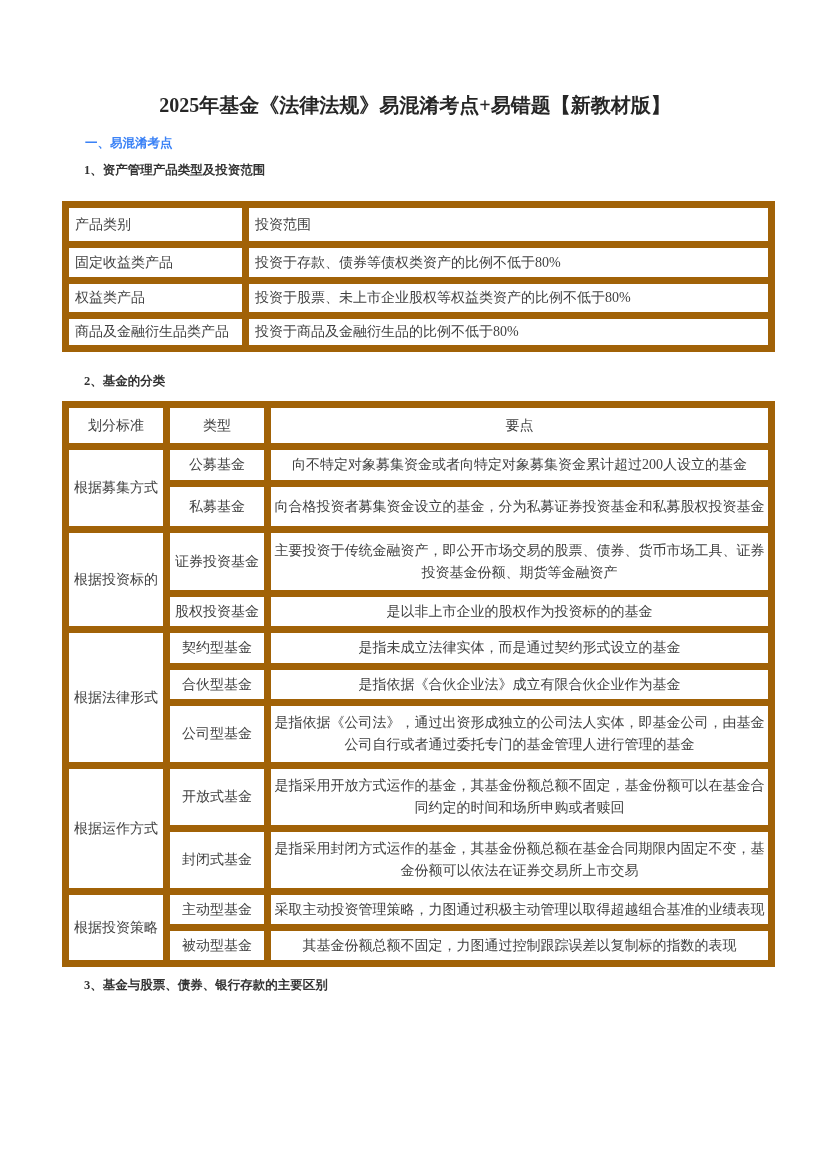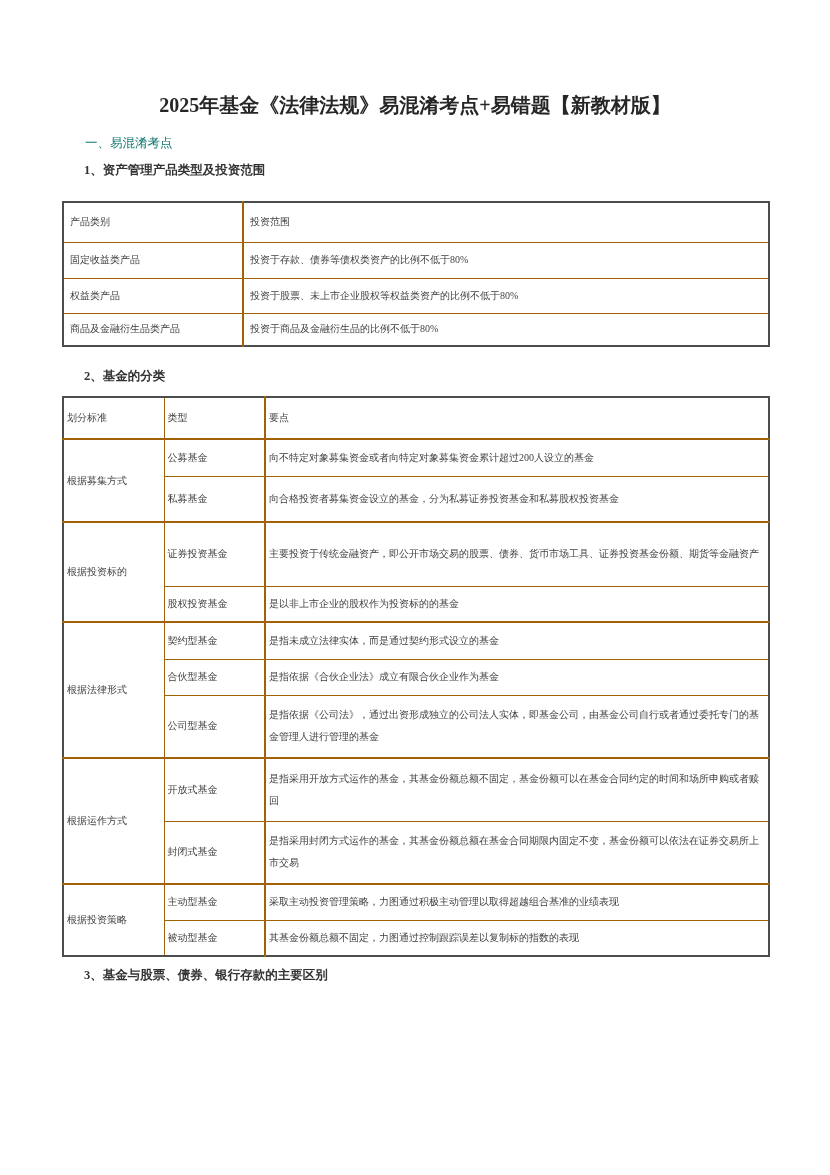--- a/index.html
+++ b/index.html
@@ -16,56 +16,56 @@
   .doc-title {
     padding-top: 92px;
     text-align: center;
     font-size: 20px;
     font-weight: bold;
     color: #262626;
   }
   .h-level1 {
     margin: 16px 0 0 85px;
     font-size: 12.5px;
-    font-weight: normal;
-    color: #0f766e;
+    font-weight: bold;
+    color: #3b82f6;
   }
   .h-level2 {
     margin: 10px 0 0 84px;
     font-size: 12.5px;
     font-weight: bold;
     color: #333333;
   }
   table {
     border-collapse: collapse;
     table-layout: fixed;
     margin-left: 62px;
     border: 2px solid #4d4d4d;
   }
   td, th {
-    border: 1px solid #a16207;
-    font-size: 10px;
+    border: 7px solid #a16207;
+    font-size: 14px;
     font-weight: normal;
     vertical-align: middle;
     line-height: 22px;
     color: #3f3f3f;
     overflow: hidden;
   }
   
   .tbl-products { width: 706px; margin-top: 22px; }
   .tbl-products col.c1 { width: 180px; }
   .tbl-products col.c2 { width: 526px; }
   .tbl-products td, .tbl-products th { text-align: left; padding: 0 6px; }
   .tbl-products .c2cell { border-left-width: 2px; }
   
   .tbl-class { width: 706px; margin-top: 11px; }
   .tbl-class col.c1 { width: 101px; }
   .tbl-class col.c2 { width: 101px; }
   .tbl-class col.c3 { width: 504px; }
-  .tbl-class td, .tbl-class th { text-align: left; padding: 0 3px; }
+  .tbl-class td, .tbl-class th { text-align: center; padding: 0 3px; }
   .tbl-class .pts { border-left-width: 2px; }
   .tbl-class tr.group-start > td, .tbl-class tr.group-start > th { border-top-width: 2px; }
   
   .h40{height:40px} .h36{height:36px} .h35{height:35px} .h33{height:33px}
   .h61{height:61px} .h42{height:42px} .h37{height:37px} .h38{height:46px}
   .h64{height:64px} .h63{height:63px}
   .margin-after-t1 { margin-top: 21px; }
   .margin-last { }
 </style>
 </head>

